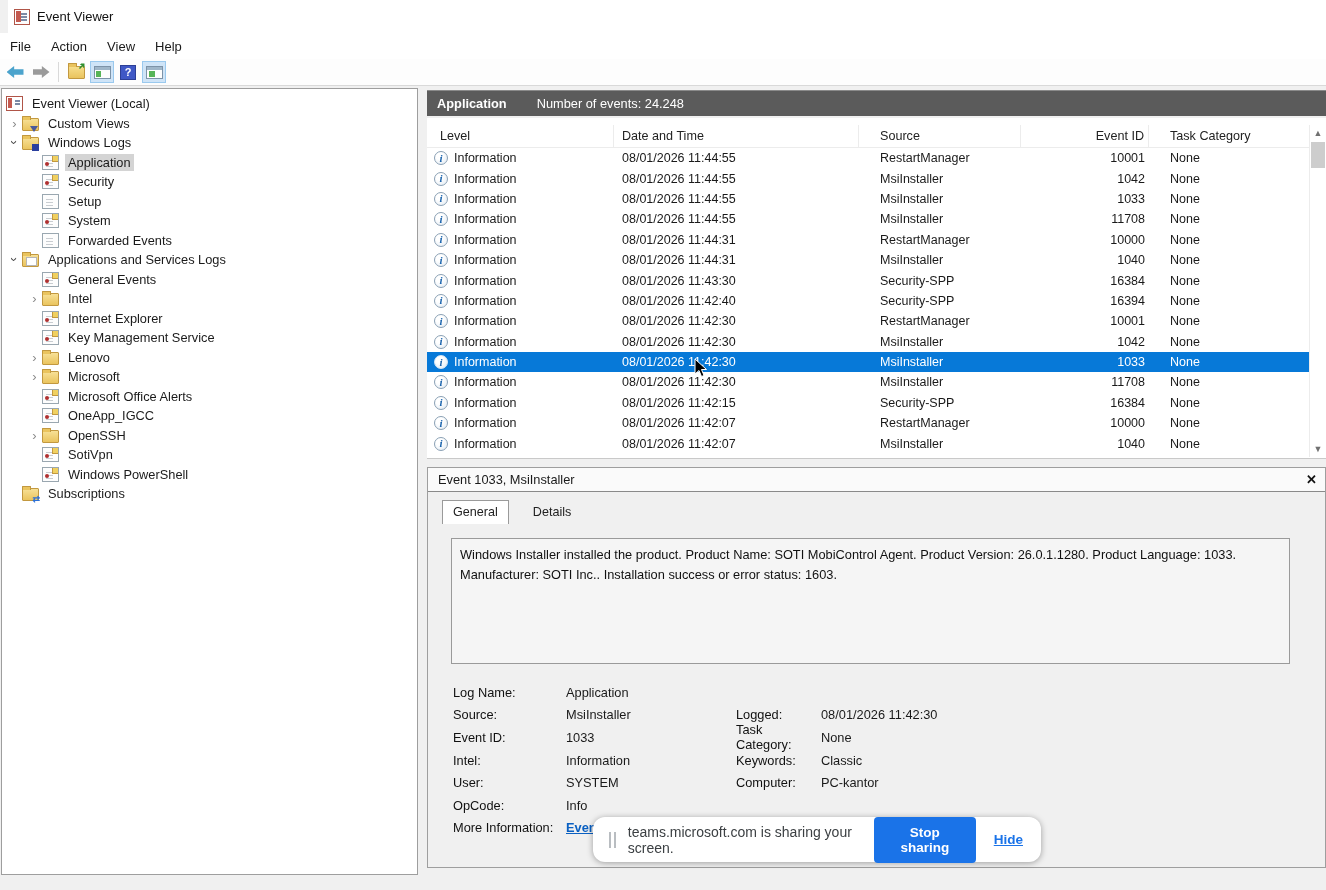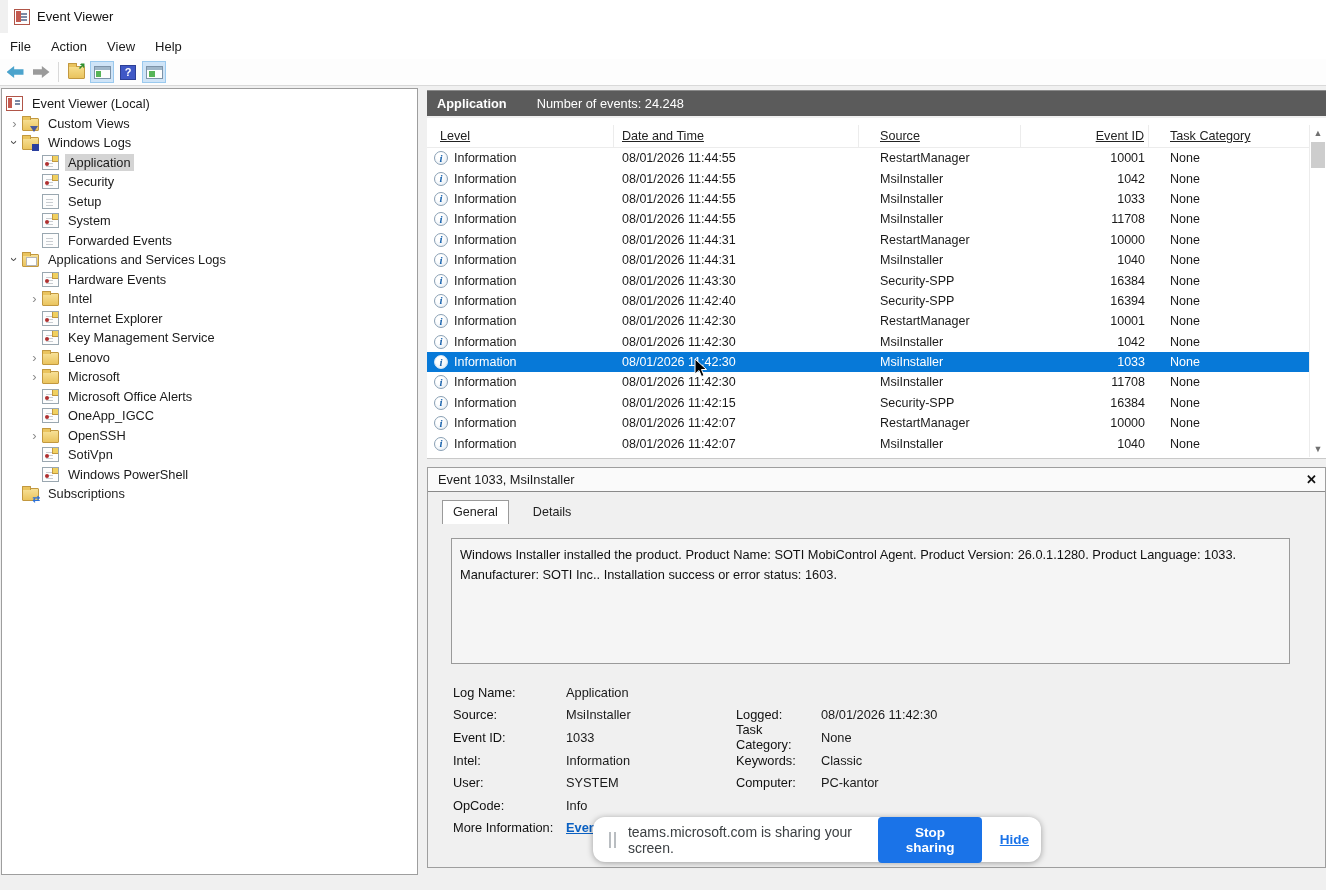--- a/index.html
+++ b/index.html
@@ -85,21 +85,21 @@
   .rightpanel { position:absolute; left:427px; top:2px; width:899px; height:780px; }
   .log-header { position:absolute; left:0; top:2px; width:899px; height:26px; background:#5b5b5b;
     border-top:1px solid #8a8a8a; color:#ffffff; display:flex; align-items:center; font-size:12.8px; }
   .log-header .lh-title { font-weight:bold; margin-left:10px; }
   .log-header .lh-count { margin-left:30px; }
 
   .table-wrap { position:absolute; left:0; top:30px; width:899px; height:341px; background:#ffffff;
     border-bottom:1px solid #c9c9c9; }
   .grid-cols { display:grid; grid-template-columns:187px 245px 162px 128px 1fr; align-items:center; }
   .thead { height:23px; font-size:12.6px; color:#222; border-bottom:1px solid #ececec; margin-top:7px; margin-right:17px; }
-  .thead .th { height:23px; line-height:23px; border-right:1px solid #ececec;text-decoration:underline; }
+  .thead .th { height:23px; line-height:23px; border-right:1px solid #ececec; }
   .th-level { padding-left:13px; }
   .th-date { padding-left:8px; }
   .th-source { padding-left:21px; }
   .th-eventid { text-align:right; padding-right:4px; }
   .th-task { padding-left:21px; border-right:none !important; }
   .tbody { margin-right:17px; }
   .trow { height:20.4px; font-size:12.5px; color:#1a1a1a; }
   .trow .c-level { display:flex; align-items:center; padding-left:7px; gap:6px; overflow:hidden; }
   .trow .c-date { padding-left:8px; }
   .trow .c-source { padding-left:21px; }
@@ -136,21 +136,21 @@
   .fields a, .flink { color:#0a60c2; text-decoration:underline; font-weight:bold; }
 
   
   .share-bar { position:absolute; left:593px; top:817px; width:448px; height:45px; background:#ffffff;
     border-radius:12px; box-shadow:0 1px 6px rgba(0,0,0,0.35); display:flex; align-items:center; z-index:10; }
   .share-grip { margin-left:16px; width:8px; height:16px;
     background:linear-gradient(#b9bdc1 0 0) 0 0/2px 100% no-repeat, linear-gradient(#b9bdc1 0 0) 5px 0/2px 100% no-repeat; }
   .share-text { margin-left:12px; font-size:14px; color:#3c4043; }
   .share-stop { margin-left:14px; background:#1a73e8; color:#ffffff; font-size:13.5px; font-weight:bold;
     border:none; border-radius:4px; padding:8px 16px; }
-  .share-hide { margin-left:18px; margin-right:12px; font-size:13.5px; font-weight:bold; color:#1a73e8; text-decoration:underline; }
+  .share-hide { margin-left:18px; margin-right:18px; font-size:13.5px; font-weight:bold; color:#1a73e8; text-decoration:underline; }
 
   
   .cursor { position:absolute; left:694px; top:358px; z-index:20; }
 </style>
 </head>
 <body>
 
 <div class="titlebar">
   <span class="app-icon"></span>
   <span class="title">Event Viewer</span>
@@ -239,21 +239,21 @@
 
       <div class="tree-row lvl-1">
         <span class="expander ex-expanded"></span>
         <span class="tree-icon ic-folder-services"></span>
         <span class="tree-label">Applications and Services Logs</span>
       </div>
 
       <div class="tree-row lvl-2">
         <span class="expander ex-none"></span>
         <span class="tree-icon ic-log"></span>
-        <span class="tree-label">Hardware Events</span>
+        <span class="tree-label">General Events</span>
       </div>
 
       <div class="tree-row lvl-2">
         <span class="expander ex-collapsed"></span>
         <span class="tree-icon ic-folder"></span>
         <span class="tree-label">Intel</span>
       </div>
 
       <div class="tree-row lvl-2">
         <span class="expander ex-none"></span>

